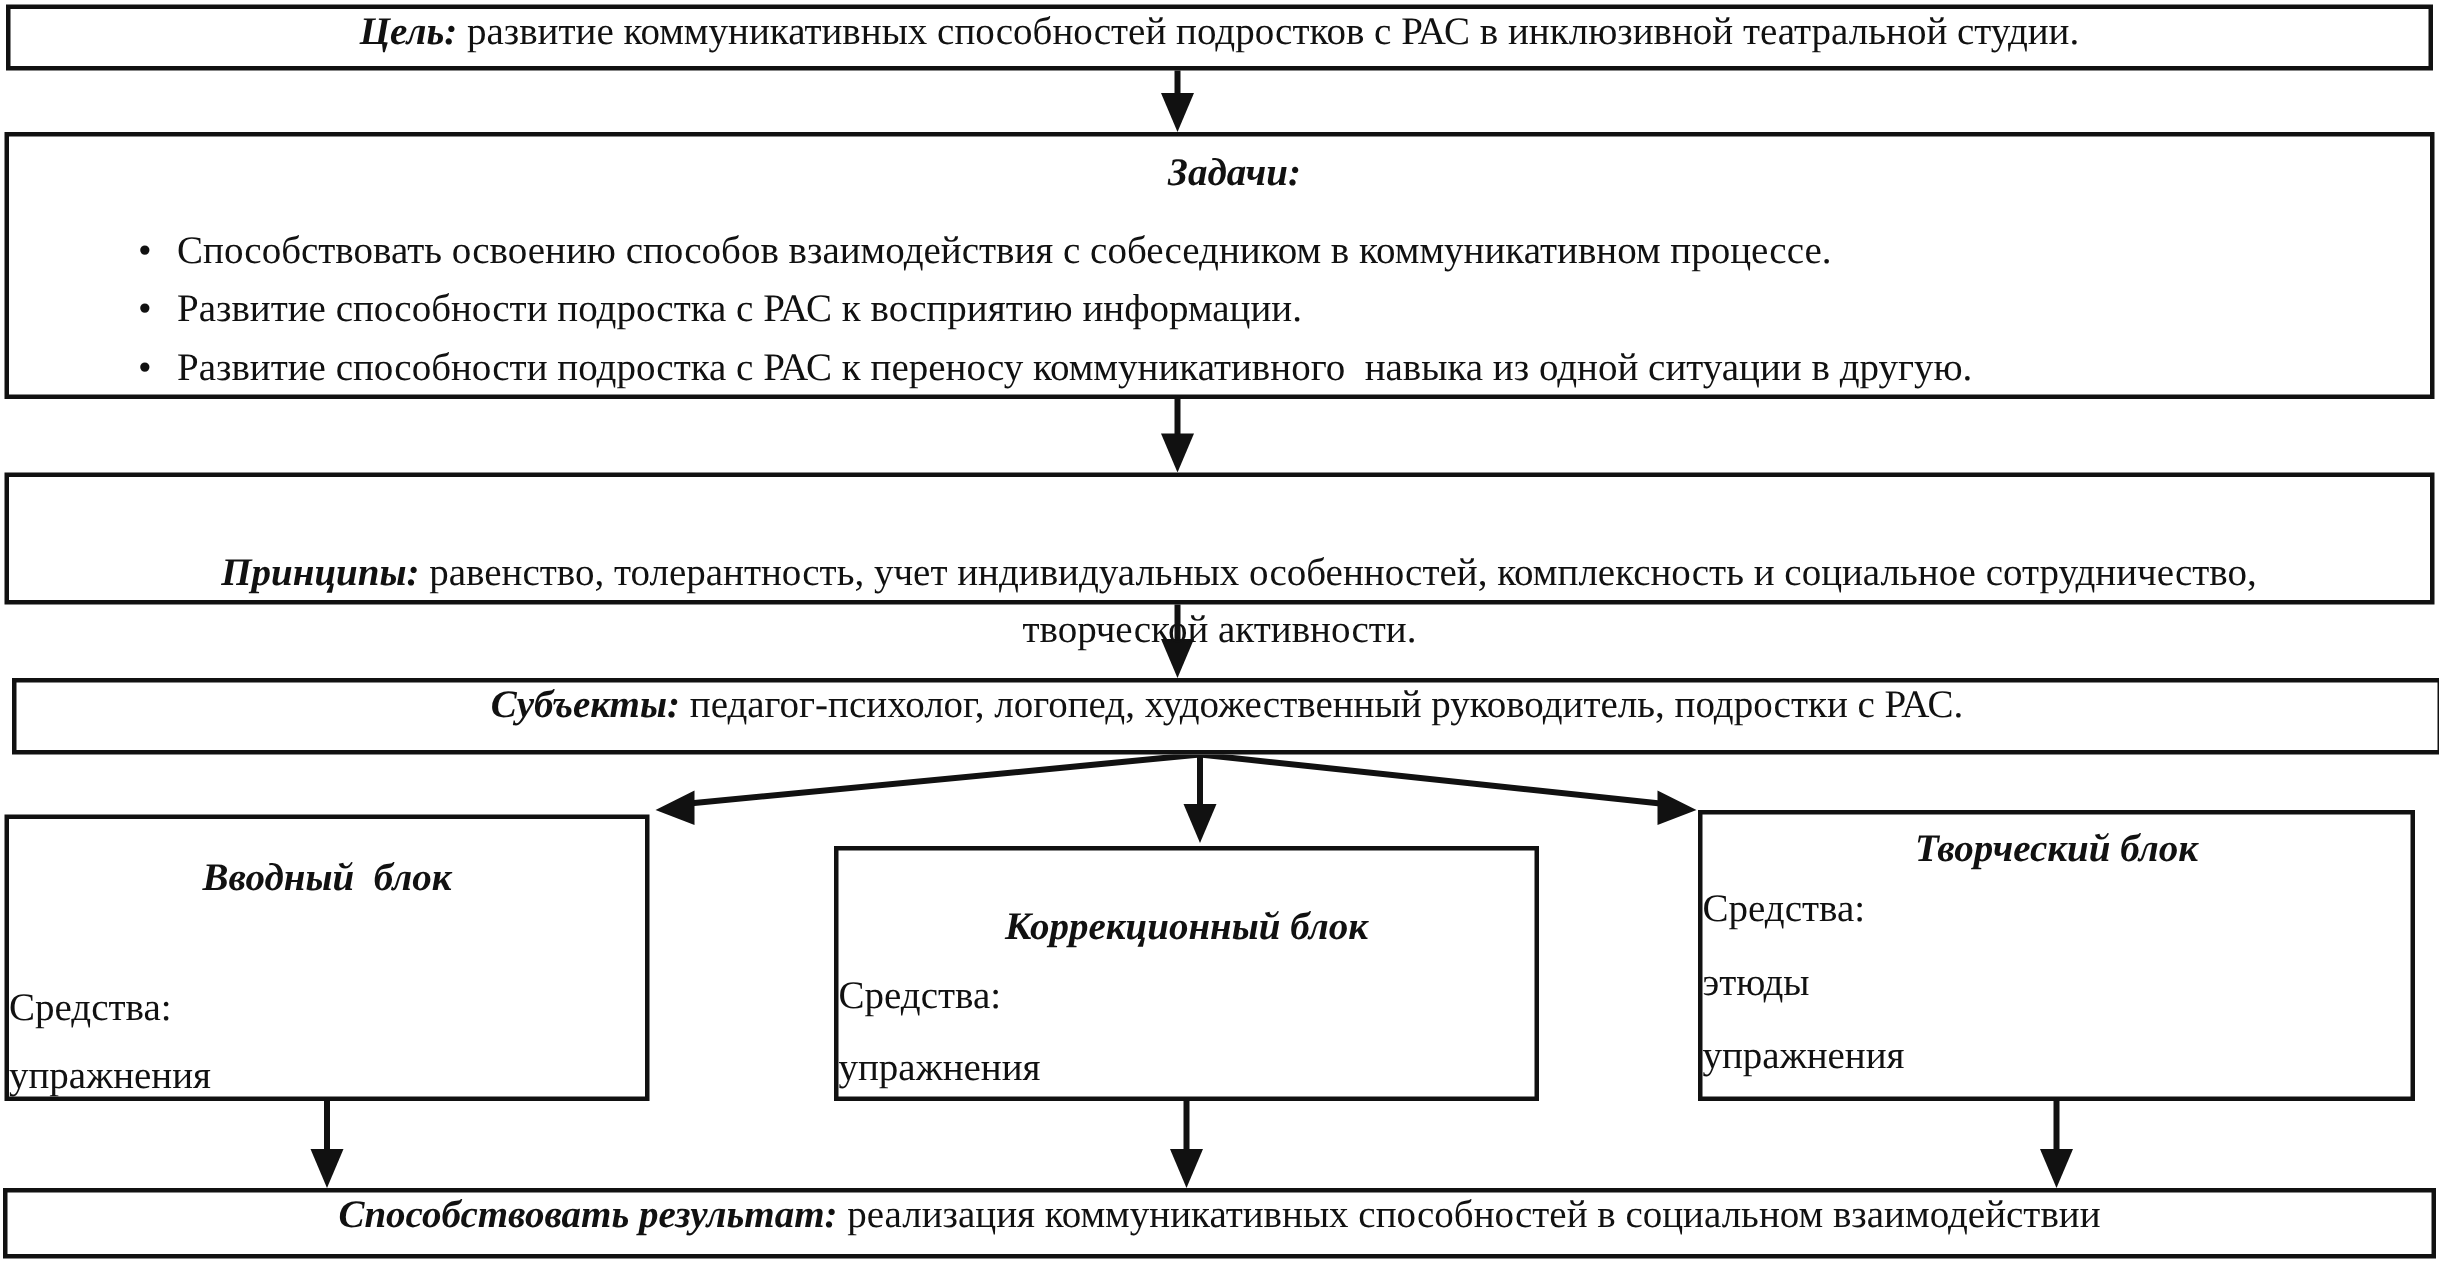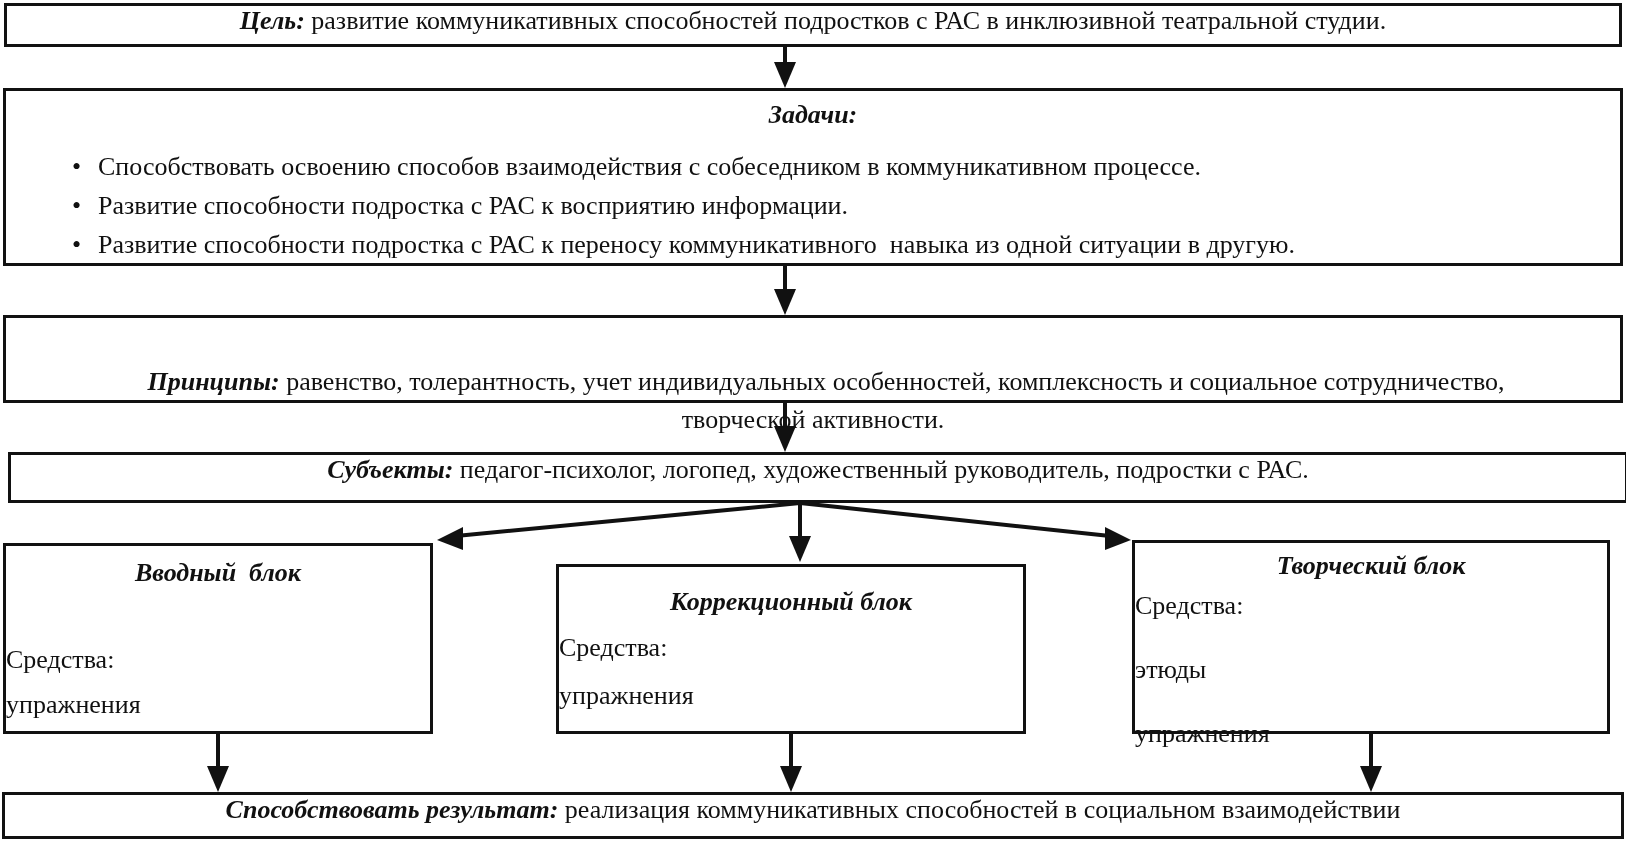--- a/index.html
+++ b/index.html
@@ -8,40 +8,40 @@
     font-family:"Liberation Serif","DejaVu Serif",serif;
     color:#111111;font-size:26px;overflow:hidden;
   }
   .box{position:absolute;border:3px solid #111111;box-sizing:border-box;background:#ffffff;}
   .vcenter{display:flex;justify-content:center;text-align:center;}
   .lead{font-weight:bold;font-style:italic;white-space:pre-wrap;}
   .btitle{font-weight:bold;font-style:italic;text-align:center;white-space:pre-wrap;}
   .ctext{text-align:center;white-space:pre-wrap;}
 
   #goal-box{left:4px;top:3px;width:1618px;height:44px;}
-  #tasks-box{left:3px;top:88px;width:1620px;height:178px;}
+  #tasks-box{left:3px;top:88px;width:1620px;height:178px;padding-left:20px;}
   #tasks-heading{text-align:center;margin-top:9px;}
   #tasks-list{list-style:none;margin:17px 0 0 0;padding:0 0 0 66px;}
   #tasks-list li{line-height:39px;white-space:pre-wrap;}
   #tasks-list li::before{content:"\2022";display:inline-block;width:26px;}
   #principles-box{left:3px;top:315px;width:1620px;height:88px;padding:7px 86px;line-height:38px;}
   #subjects-box{left:8px;top:452px;width:1620px;height:51px;}
   #intro-box{left:3px;top:543px;width:430px;height:191px;}
   #correction-box{left:556px;top:564px;width:470px;height:170px;}
   #creative-box{left:1132px;top:540px;width:478px;height:194px;}
   .line{line-height:32px;text-align:left;white-space:pre-wrap;}
-  #intro-box .btitle{margin-top:12px;}
+  #intro-box .btitle{margin-top:24px;}
   #intro-box .means-label{margin-top:56px;}
   #intro-box .means-item{margin-top:13px;}
-  #correction-box .btitle{margin-top:20px;}
+  #correction-box .btitle{margin-top:36px;}
   #correction-box .means-label{margin-top:15px;}
   #correction-box .means-item{margin-top:16px;}
   #creative-box .btitle{margin-top:8px;}
   #creative-box .means-label{margin-top:9px;}
-  #creative-box .means-item{margin-top:32px;}
+  #creative-box .means-item{margin-top:17px;}
   #result-box{left:2px;top:792px;width:1622px;height:47px;}
   #arrows{position:absolute;left:0;top:0;width:1626px;height:841px;pointer-events:none;}
   #arrows line{stroke:#111111;stroke-width:4;}
   #arrows polygon{fill:#111111;stroke:none;}
 </style>
 </head>
 <body>
 
 <div id="stage">
 

